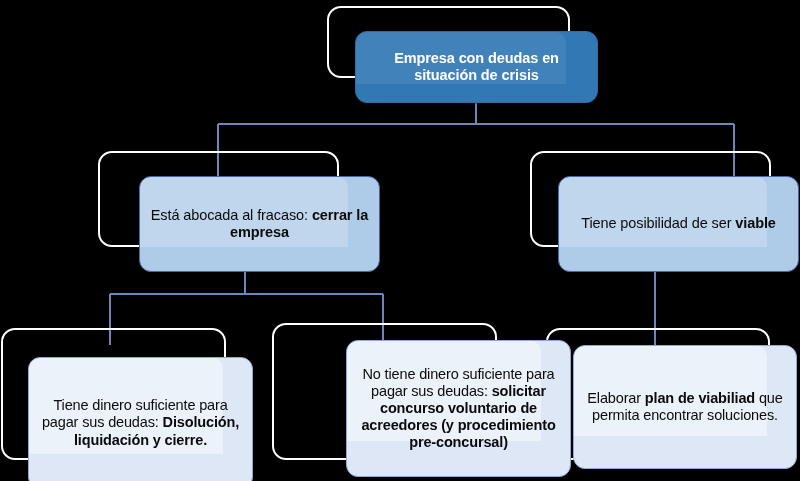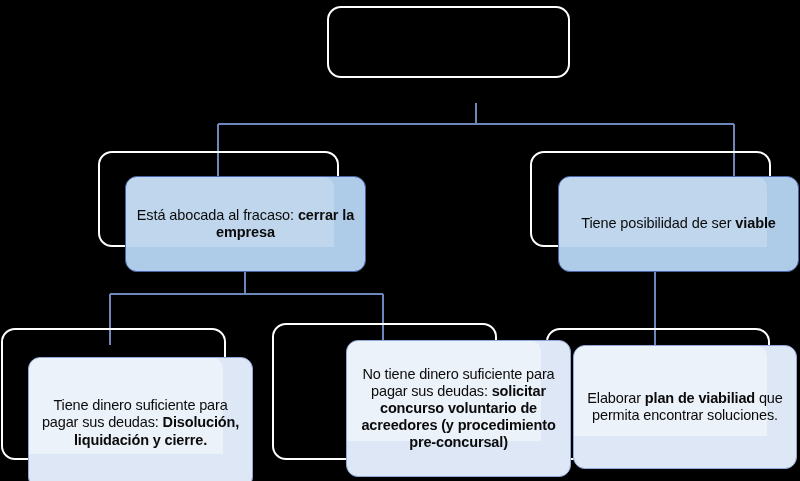--- a/index.html
+++ b/index.html
@@ -128,22 +128,28 @@
     </g>
   </svg>
 
   <div class="ghost" style="left:327px;  top:6px;   width:243px; height:72px;"></div>
   <div class="ghost" style="left:98px;   top:151px; width:241px; height:96px;"></div>
   <div class="ghost" style="left:530px;  top:151px; width:241px; height:96px;"></div>
   <div class="ghost" style="left:1px;    top:328px; width:225px; height:132px;"></div>
   <div class="ghost" style="left:272px;  top:323px; width:225px; height:137px;"></div>
   <div class="ghost" style="left:546px;  top:328px; width:224px; height:132px;"></div>
 
+  <div class="node lvl1" style="left:355px; top:31px; width:243px; height:72px;">
+    <div class="node-text">
+      <span>Empresa con deudas en</span><br>
+      <span>situación de crisis</span>
+    </div>
+  </div>
 
-  <div class="node lvl2" style="left:125px; top:176px; width:241px; height:96px;">
+  <div class="node lvl2" style="left:139px; top:176px; width:241px; height:96px;">
     <div class="node-text">
       <span>Está abocada al fracaso: </span><b>cerrar la empresa</b>
     </div>
   </div>
 
   <div class="node lvl2" style="left:558px; top:176px; width:241px; height:96px;">
     <div class="node-text">
       <span>Tiene posibilidad de ser </span><b>viable</b>
     </div>
   </div>

